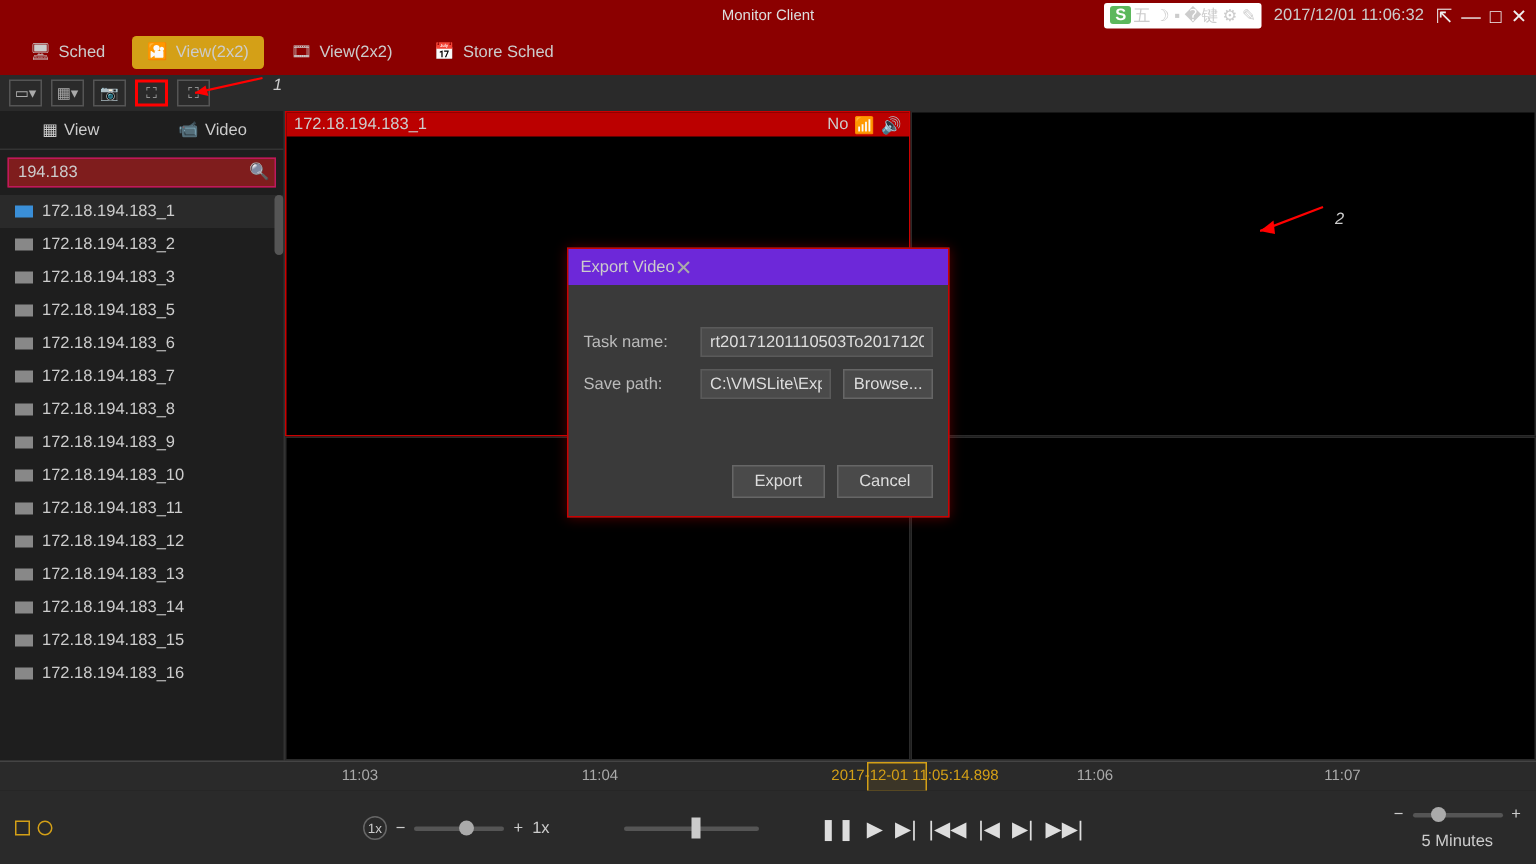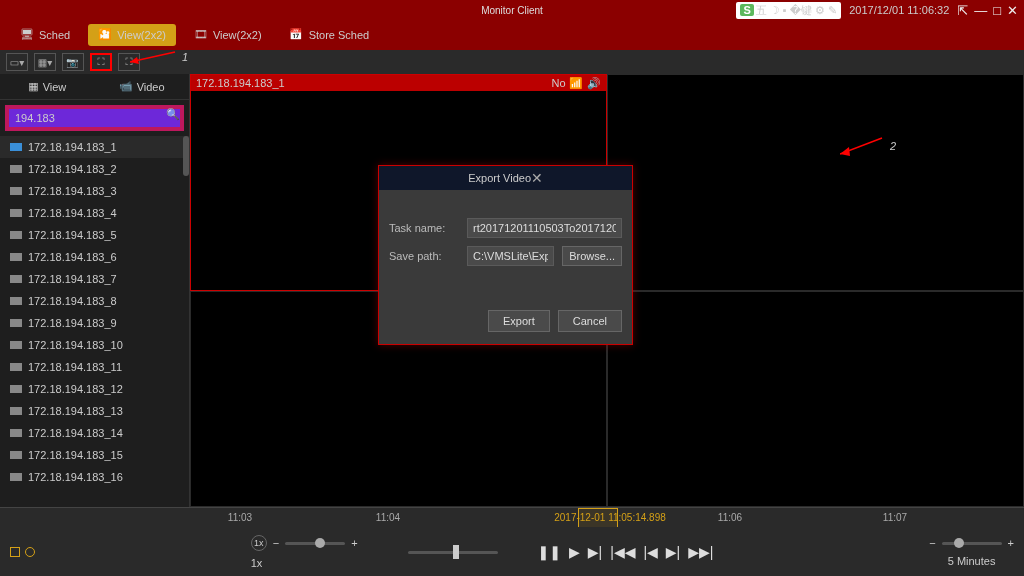--- a/index.html
+++ b/index.html
@@ -20,21 +20,21 @@
 .toolbar .tbtn.hl{border:2px solid red}
 .annot1{position:absolute;left:130px;top:50px;color:red;font-size:12px;font-style:italic;display:flex;align-items:center;pointer-events:none}
 .annot1 svg{margin-right:2px}
 .main{display:flex;height:433px}
 .sidebar{width:190px;background:#1e1e1e;border-right:1px solid #333;display:flex;flex-direction:column}
 .side-tabs{display:flex;height:26px;border-bottom:1px solid #333}
 .side-tab{flex:1;display:flex;align-items:center;justify-content:center;gap:4px;cursor:pointer;font-size:11px}
 .side-tab.active{color:#d4a017}
 .search{padding:5px}
 .search-box{position:relative}
-.search-box input{width:100%;background:#6d28d9;border:4px solid #be185d;padding:3px 18px 3px 6px;color:#ccc;font-size:11px}
+.search-box input{width:100%;background:#7f1d1d;border:1px solid #be185d;padding:3px 18px 3px 6px;color:#ccc;font-size:11px}
 .search-box .mag{position:absolute;right:4px;top:3px;color:#888;font-size:11px}
 .devlist{flex:1;overflow:hidden;position:relative}
 .devitem{display:flex;align-items:center;padding:5px 10px;gap:6px;cursor:pointer;font-size:11px;color:#ddd}
 .devitem.sel{background:#2a2a2a;color:#fff}
 .devitem .cam{width:12px;height:8px;background:#888;position:relative}
 .devitem.sel .cam{background:#3a8fd8}
 .devitem .cam::after{content:"";position:absolute;right:-3px;top:1px;border:3px solid transparent;border-left:3px solid #888}
 .devitem.sel .cam::after{border-left-color:#3a8fd8}
 .scrollthumb{position:absolute;right:0;top:0;width:6px;height:40px;background:#555;border-radius:3px}
 .viewarea{flex:1;background:#000;position:relative}
@@ -47,33 +47,33 @@
 .pane-hdr .r{display:flex;gap:4px}
 .annot2{position:absolute;left:650px;top:60px;pointer-events:none;display:flex;align-items:center;color:red;font-size:13px;font-style:italic}
 .timeline{height:20px;background:#2a2a2a;position:relative;border-top:1px solid #444}
 .timeline .tick{position:absolute;top:4px;font-size:10px;color:#aaa;transform:translateX(-50%)}
 .timeline .curlbl{position:absolute;top:4px;font-size:10px;color:#d4a017;transform:translateX(-50%)}
 .timeline .cursel{position:absolute;top:0;height:20px;border:1px solid #d4a017;background:rgba(212,160,23,.1)}
 .playbar{height:50px;background:#2a2a2a;display:flex;align-items:center;padding:0 10px;gap:10px;position:relative}
 .playbar .rec{display:flex;gap:5px;align-items:center}
 .rec .sq{width:10px;height:10px;border:1px solid #d4a017}
 .rec .ci{width:10px;height:10px;border:1px solid #d4a017;border-radius:50%}
-.speed{display:flex;align-items:flex-start;gap:6px;flex-direction:column}
+.speed{display:flex;align-items:center;gap:6px;flex-direction:row}
 .speed-row{display:flex;align-items:center;gap:6px}
 .speed .badge{border:1px solid #666;border-radius:50%;width:16px;height:16px;display:flex;align-items:center;justify-content:center;font-size:9px}
 .slider{width:60px;height:3px;background:#555;position:relative;border-radius:2px}
 .slider .th{position:absolute;width:10px;height:10px;background:#aaa;border-radius:50%;top:-4px;left:50%}
 .pos-slider{width:90px;height:3px;background:#555;position:relative;border-radius:2px}
 .pos-slider .th{position:absolute;width:6px;height:14px;background:#ccc;top:-6px;left:50%}
 .transport{display:flex;gap:8px;align-items:center}
 .transport span{color:#ddd;font-size:14px;cursor:pointer}
 .zoom{display:flex;align-items:center;gap:6px;flex-direction:column}
 .zoom-row{display:flex;align-items:center;gap:6px}
 .dialog{position:absolute;left:378px;top:165px;width:255px;background:#3a3a3a;border:1px solid #c00;box-shadow:0 0 8px rgba(200,0,0,.4)}
-.dlg-hdr{height:24px;background:#0f172a;display:flex;align-items:center;justify-content:center;padding:0 8px;font-size:12px;color:#ddd}
+.dlg-hdr{height:24px;background:#6d28d9;display:flex;align-items:center;justify-content:flex-start;padding:0 8px;font-size:12px;color:#ddd}
 .dlg-close{color:#aaa;cursor:pointer;font-size:14px}
 .dlg-body{padding:28px 10px}
 .frow{display:flex;align-items:center;margin-bottom:8px;gap:8px}
 .frow label{width:70px;font-size:11px;color:#bbb}
 .frow input,.frow .sel{flex:1;background:#4a4a4a;border:1px solid #5a5a5a;padding:3px 5px;color:#ddd;font-size:11px;min-width:0}
 .frow .sel{display:flex;justify-content:space-between;align-items:center}
 .frow .browse{background:#4a4a4a;border:1px solid #666;padding:3px 6px;color:#ddd;font-size:11px;cursor:pointer}
 .dlg-ftr{display:flex;justify-content:flex-end;gap:8px;padding:8px 10px 12px}
 .dlg-ftr button{background:#4a4a4a;border:1px solid #666;padding:4px 14px;color:#ddd;font-size:11px;cursor:pointer}
 </style>
@@ -153,24 +153,20 @@
       <div class="devitem">
           <span class="cam"></span>
           <span>172.18.194.183_2</span>
         </div>
       <div class="devitem">
           <span class="cam"></span>
           <span>172.18.194.183_3</span>
         </div>
       <div class="devitem">
           <span class="cam"></span>
-          <span>172.18.194.183_4</span>
-        </div>
-      <div class="devitem">
-          <span class="cam"></span>
           <span>172.18.194.183_5</span>
         </div>
       <div class="devitem">
           <span class="cam"></span>
           <span>172.18.194.183_6</span>
         </div>
       <div class="devitem">
           <span class="cam"></span>
           <span>172.18.194.183_7</span>
         </div>
@@ -235,21 +231,21 @@
           <line x1="0" y1="20" x2="42" y2="4" stroke="red" stroke-width="1.5"></line>
           <polygon points="0,20 9,13 10,22" fill="red"></polygon>
         </svg>
       <span>2</span>
     </div>
   </div>
 </div>
 
 <div class="timeline">
   <span class="tick" style="left:240px">11:03</span>
-  <span class="tick" style="left:388px">11:04</span>
+  <span class="tick" style="left:400px">11:04</span>
   <span class="curlbl" style="left:610px">2017-12-01  11:05:14.898</span>
   <span class="tick" style="left:730px">11:06</span>
   <span class="tick" style="left:895px">11:07</span>
   <div class="cursel" style="left:578px;width:40px"></div>
 </div>
 
 <div class="playbar">
   <div class="rec">
     <span class="sq"></span>
     <span class="ci"></span>

